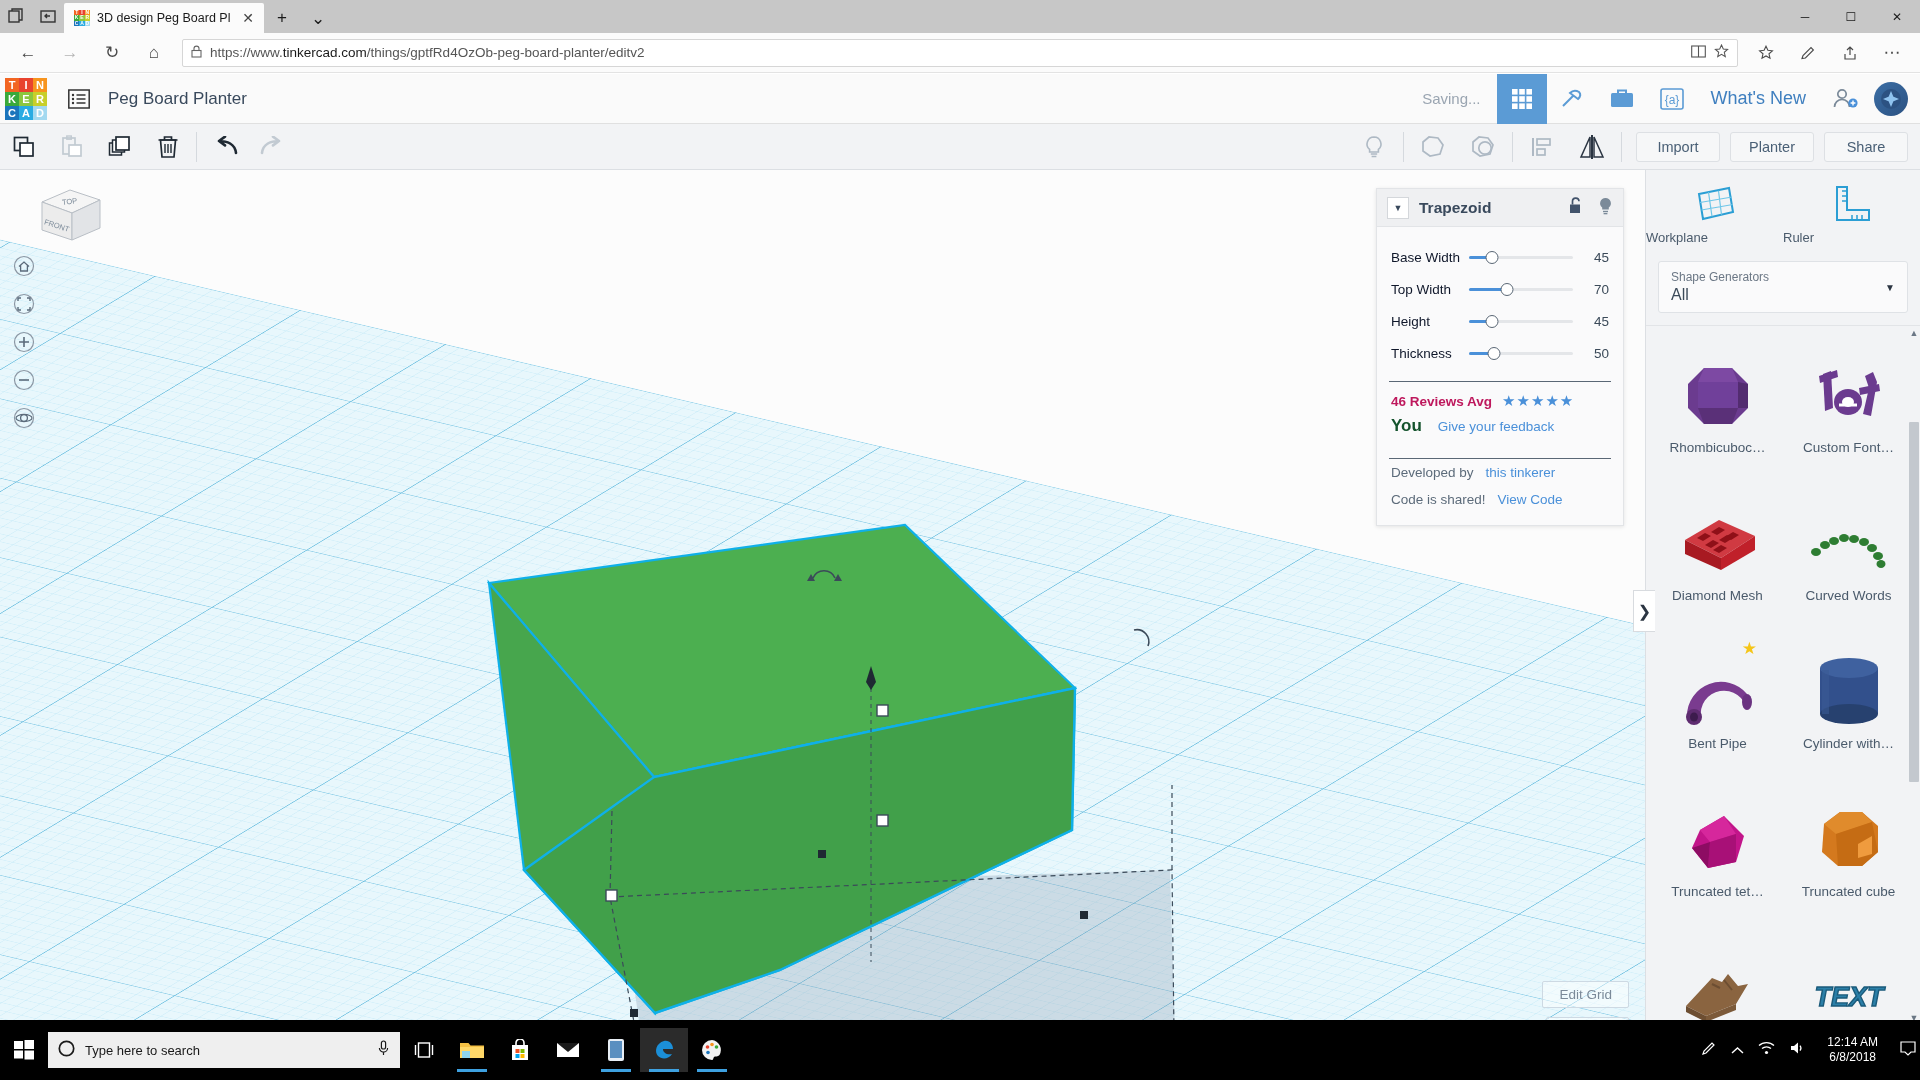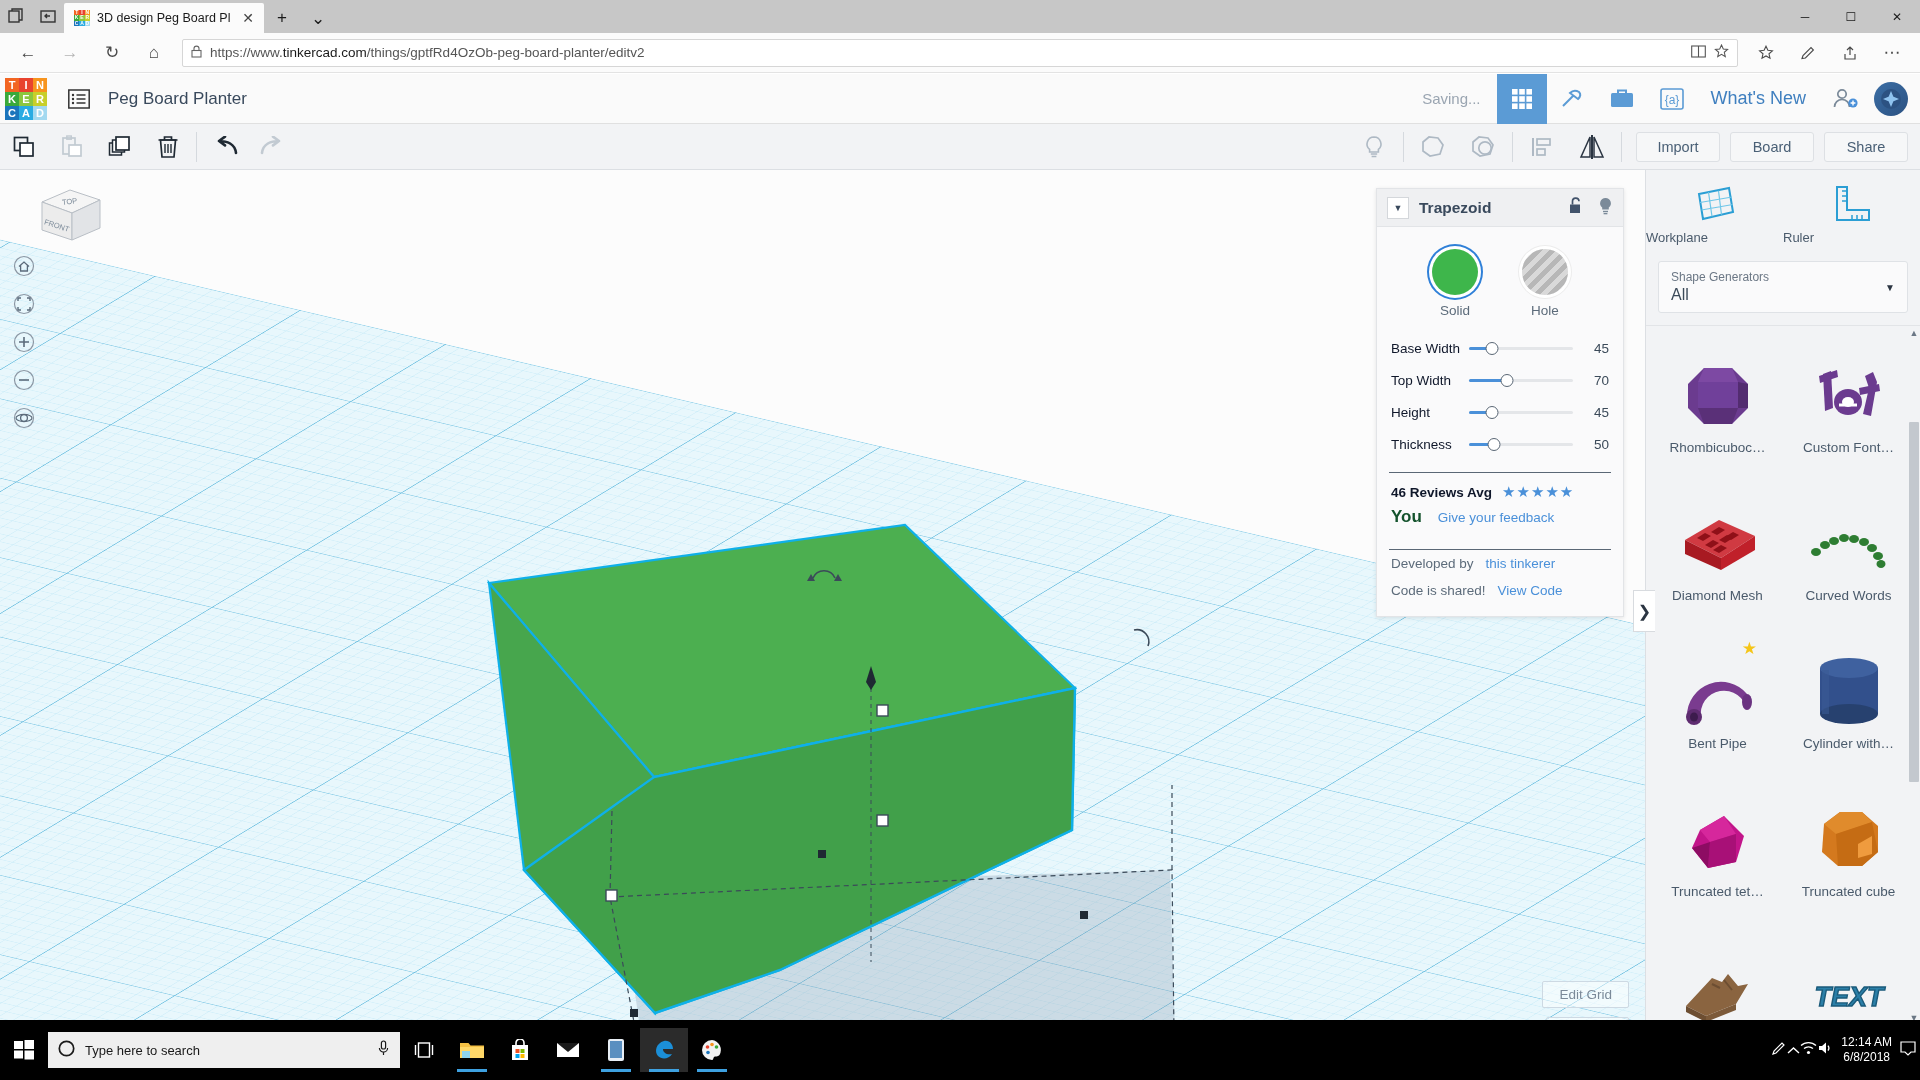--- a/index.html
+++ b/index.html
@@ -131,21 +131,21 @@
   .slider-label { width: 78px; font-size: 13.5px; color: #0f172a; }
   .slider-track { flex: 1; position: relative; height: 18px; display: flex; align-items: center; margin-right: 8px; }
   .slider-track .bar { position: absolute; left: 0; right: 0; height: 3px; background: #e4e6e9; border-radius: 2px; }
   .slider-track .fill { position: absolute; left: 0; height: 3px; background: #4a90d9; border-radius: 2px; }
   .slider-track .knob { position: absolute; width: 13px; height: 13px; border-radius: 50%;
     background: #fff; border: 1.5px solid #5a6775; transform: translateX(-50%); }
   .slider-val { width: 28px; text-align: right; font-size: 13.5px; color: #3b4a59; }
 
   .props-divider { height: 1px; background: #5a6775; margin: 12px 12px 0; }
   .reviews-row { display: flex; align-items: center; padding: 10px 14px 2px; gap: 10px; }
-  .reviews-txt { font-size: 13.5px; color: #0f172a; font-weight: bold; }
+  .reviews-txt { font-size: 13.5px; color: #be185d; font-weight: bold; }
   .stars { color: #4a90d9; font-size: 15px; letter-spacing: 1px; }
   .feedback-row { display: flex; align-items: center; padding: 4px 14px 10px; gap: 16px; }
   .you-lbl { font-size: 17px; color: #14532d; font-weight: bold; }
   .link { font-size: 13.5px; color: #4a90d9; }
   .dev-row { display: flex; align-items: center; padding: 6px 14px; gap: 12px; }
   .dev-lbl { font-size: 13.5px; color: #5c6b7a; }
 
   
   .sidebar { position: absolute; left: 1645px; top: 170px; width: 275px; height: 888px;
     background: #f2f3f5; border-left: 1px solid #dcdfe3; }
@@ -180,21 +180,21 @@
   .taskbar { position: absolute; left: 0; bottom: 0; width: 1920px; height: 60px;
     background: #000; display: flex; align-items: center; }
   .tb-start { width: 48px; height: 44px; display: flex; align-items: center; justify-content: center; }
   .tb-search { width: 352px; height: 36px; background: #efefef; display: flex; align-items: center;
     padding: 0 10px; gap: 10px; }
   .tb-search-text { flex: 1; font-size: 13px; color: #1a1a1a; }
   .tb-icon { width: 48px; height: 44px; display: flex; align-items: center;
     justify-content: center; position: relative; }
   .tb-icon.active { background: #2b2b2b; }
   .tb-underline { position: absolute; bottom: 0; left: 9px; width: 30px; height: 3px; background: #3ea1e0; }
-  .tray { margin-left: auto; display: flex; align-items: center; height: 44px; padding-right: 4px; color: #fff; }
+  .tray { margin-left: auto; display: flex; align-items: center; height: 44px; padding-right: 4px; gap: 14px; color: #fff; }
   .clock { color: #fff; font-size: 12px; line-height: 15px; text-align: center; padding: 0 8px; }
 </style>
 </head>
 <body>
 
 <div id="app">
 
   <div class="browser-tabstrip">
     <div class="win-ctrl-left">
       <span class="ic">
@@ -423,21 +423,21 @@
       </div>
       <div class="tb-ic">
         <svg width="28" height="26" viewBox="0 0 28 26">
             <path d="M12 3 L12 23 L3 23 Z" fill="none" stroke="#2b3542" stroke-width="1.5"></path>
             <path d="M16 3 L16 23 L25 23 Z" fill="none" stroke="#2b3542" stroke-width="1.5"></path>
             <line x1="14" y1="1" x2="14" y2="25" stroke="#2b3542" stroke-width="2"></line>
           </svg>
       </div>
       <div class="tb-sep"></div>
       <div class="tb-pill">Import</div>
-      <div class="tb-pill">Board</div>
+      <div class="tb-pill">Planter</div>
       <div class="tb-pill">Share</div>
     </div>
   </div>
 
   <div class="canvas">
     <svg class="grid-plane" viewBox="0 0 1645 888" preserveAspectRatio="none">
       <defs>
         <pattern id="fineGrid" width="11" height="11" patternUnits="userSpaceOnUse">
           <path d="M11 0 L0 0 0 11" fill="none" stroke="#b8e4f4" stroke-width="0.7"></path>
         </pattern>
@@ -565,30 +565,20 @@
         <span>
           <svg width="15" height="18" viewBox="0 0 15 18">
               <path d="M7.5 1 A5.3 5.3 0 0 1 10.8 10.5 V12.5 H4.2 V10.5 A5.3 5.3 0 0 1 7.5 1 Z" fill="#7b8a99"></path>
               <rect x="5" y="13.8" width="5" height="1.4" fill="#7b8a99"></rect>
               <rect x="5.6" y="16" width="3.8" height="1.3" fill="#7b8a99"></rect>
             </svg>
         </span>
       </span>
     </div>
     <div class="props-body">
-      <div class="mode-row">
-        <div class="mode-item">
-          <div class="swatch solid"></div>
-          <div class="mode-label">Solid</div>
-        </div>
-        <div class="mode-item">
-          <div class="swatch hole"></div>
-          <div class="mode-label">Hole</div>
-        </div>
-      </div>
 
       <div class="slider-row">
         <span class="slider-label">Base Width</span>
         <span class="slider-track">
           <span class="bar"></span>
             <span class="fill" style="width:22%"></span>
             <span class="knob" style="left:22%"></span>
         </span>
         <span class="slider-val">45</span>
       </div>

